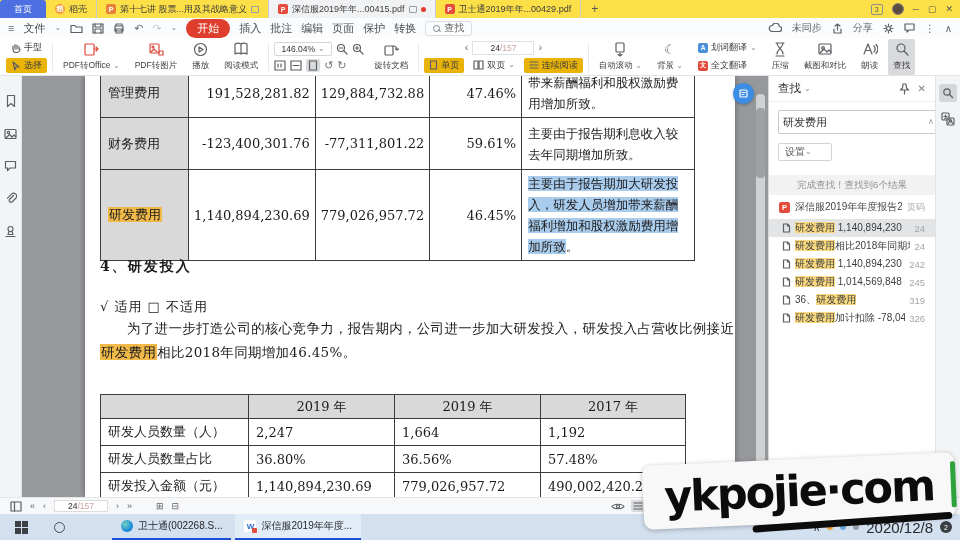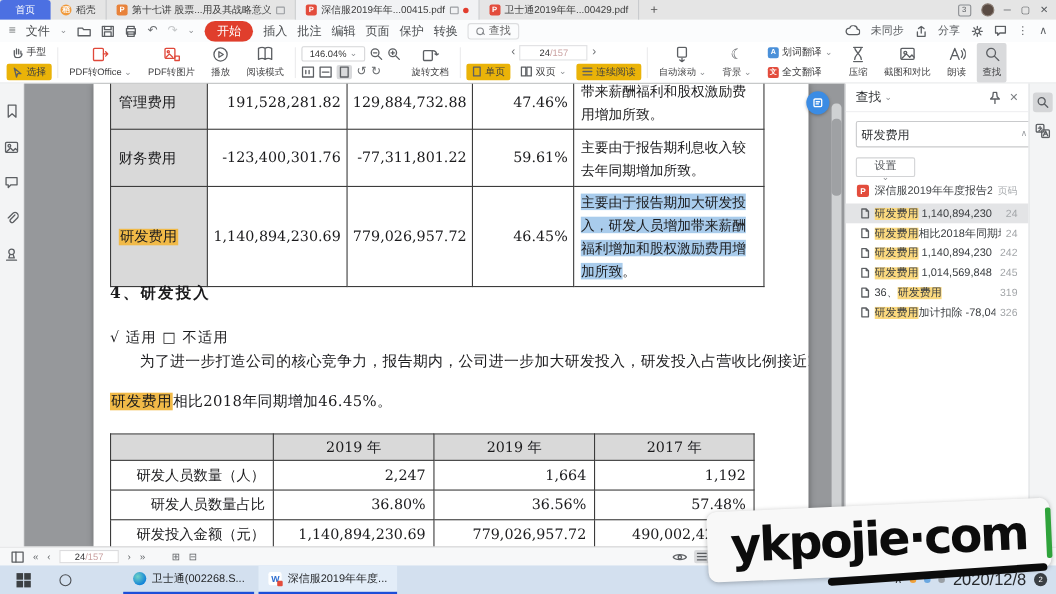--- a/index.html
+++ b/index.html
@@ -3,21 +3,21 @@
 <meta charset="utf-8">
 <style>
   * { margin:0; padding:0; box-sizing:border-box; }
   html,body { width:960px; height:540px; overflow:hidden; }
   body { font-family:"Liberation Sans",sans-serif; }
   .app { position:relative; width:960px; height:540px; background:#fff; overflow:hidden; }
   svg.ic { fill:none; stroke:#5c5f63; stroke-width:1.2; stroke-linecap:round; stroke-linejoin:round; display:block; }
   svg.ic.red { stroke:#e0483a; }
 
   
-  .tabbar { position:absolute; left:0; top:0; width:960px; height:18px; background:#e5e5e5; display:flex; align-items:stretch; font-size:9px; color:#3c3c3c; }
+  .tabbar { position:absolute; left:0; top:0; width:960px; height:18px; background:#fde047; display:flex; align-items:stretch; font-size:9px; color:#3c3c3c; }
   .tab { display:flex; align-items:center; gap:4px; padding:0 9px; border-right:1px solid #c9cbce; white-space:nowrap; }
   .tab-home { background:#4c70e2; color:#fff; border:none; padding:0 14px; border-radius:3px 3px 0 0; }
   .tab.active { background:#f1f2f4; }
   .tbadge { width:10px; height:10px; border-radius:2px; color:#fff; font-size:7px; font-weight:bold; display:flex; align-items:center; justify-content:center; flex:none; }
   .b-ppt { background:#e8823a; } .b-pdf { background:#e34c3c; } .b-docer { background:#f09a3c; border-radius:50%; }
   .mini-cmt { width:8px; height:7px; border:1px solid #9a9da1; border-radius:1px; flex:none; }
   .red-dot { width:5px; height:5px; border-radius:50%; background:#e23d2e; flex:none; }
   .tab-plus { display:flex; align-items:center; padding:0 10px; font-size:12px; color:#555; border:none; }
   .tb-right { margin-left:auto; display:flex; align-items:center; gap:9px; padding-right:7px; color:#55585c; }
   .win-badge { border:1px solid #8a8d91; border-radius:2px; font-size:7px; padding:0 3px; line-height:9px; }
@@ -66,39 +66,39 @@
   .t1 .lbl { background:#d9d9d9; padding-left:7px; }
   .t1 .num { text-align:right; }
   .t1 .pct { text-align:right; }
   .t1 .note { font-size:12.5px; line-height:21px; padding:3px 6px; }
   .hl-y { background:#f1ba48; padding:0 1px; }
   .sel-blue { background:#a9ccec; }
 
   .doc-h4 { position:absolute; left:15px; top:182px; font-size:14px; font-weight:bold; letter-spacing:2px; }
   .doc-appl { position:absolute; left:15px; top:222px; font-size:13px; letter-spacing:1px; }
   .doc-para1 { position:absolute; left:15px; top:244px; width:625px; font-size:13.5px; text-indent:2em; letter-spacing:0.3px; white-space:nowrap; }
-  .doc-para2 { position:absolute; left:15px; top:280px; font-size:13.5px; letter-spacing:0.3px; }
+  .doc-para2 { position:absolute; left:15px; top:268px; font-size:13.5px; letter-spacing:0.3px; }
   .doc-cap { position:absolute; left:15px; top:300px; font-size:13px; letter-spacing:1px; }
   table.t2 { position:absolute; left:15px; top:318px; border-collapse:collapse; font-size:13px; }
-  .t2 td { border:1px solid #3c3c3c; padding:0 7px; vertical-align:middle;text-align:right; }
+  .t2 td { border:1px solid #3c3c3c; padding:0 7px; vertical-align:middle; }
   .t2 .hd { background:#d9d9d9; text-align:center; height:24px; }
   .t2 .rl { height:27px; }
   .t2 .num { }
 
   
   .findpanel { position:absolute; left:768px; top:76px; width:167px; height:421px; background:#fff; border-left:1px solid #d8d9db; font-size:10px; color:#3a3d40; }
   .fp-head { height:26px; display:flex; align-items:center; gap:3px; padding:0 9px; border-bottom:1px solid #efeff1; }
   .fp-title { font-size:11.5px; color:#2e3033; }
   .fp-head .right { margin-left:auto; display:flex; align-items:center; gap:8px; color:#7c7f83; }
   .fp-search { display:flex; align-items:center; gap:5px; padding:8px 9px 0 9px; }
   .finput { flex:1; display:flex; align-items:center; border:1px solid #c9cacc; border-radius:2px; height:24px; padding:0 4px; gap:2px; }
   .finput input { flex:1; min-width:0; border:none; outline:none; font-size:11px; color:#2e3033; font-family:inherit; background:transparent; }
   .updn { color:#9a9da1; font-size:8px; line-height:1; padding:0 1px; }
   .fbtn { width:42px; height:24px; background:#e25043; color:#fff; border-radius:3px; display:flex; align-items:center; justify-content:center; font-size:11px; flex:none; }
-  .fset { margin:9px 9px 0 9px; width:54px; height:18px; border:1px solid #d2d3d5; border-radius:2px; display:flex; align-items:center; justify-content:flex-start; padding:0 6px; color:#55585c;flex-direction:column; }
+  .fset { margin:9px 9px 0 9px; width:54px; height:18px; border:1px solid #d2d3d5; border-radius:2px; display:flex; align-items:center; justify-content:flex-start; padding:0 6px; color:#55585c; }
   .fsummary { margin-top:14px; height:20px; background:#f2f2f3; display:flex; align-items:center; justify-content:center; color:#8d9093; font-size:9.5px; }
   .ffile { height:24px; display:flex; align-items:center; gap:5px; padding:0 10px; }
   .pbadge { width:11px; height:11px; background:#e34c3c; color:#fff; border-radius:2px; font-size:7.5px; font-weight:bold; display:flex; align-items:center; justify-content:center; flex:none; }
   .fname { flex:1; font-size:10px; color:#44474a; white-space:nowrap; overflow:hidden; }
   .fpagecol { color:#aaadb0; font-size:9px; flex:none; }
   .res { height:18px; display:flex; align-items:center; gap:4px; padding:0 10px 0 13px; }
   .res.selected { background:#e3e4e6; }
   .res .txt { flex:1; white-space:nowrap; overflow:hidden; font-size:10px; color:#3a3d40; }
   .res .hl { background:#fbd97e; }
   .res .pg { color:#a3a6a9; font-size:9.5px; flex:none; }
@@ -543,20 +543,21 @@
         <input readonly="" value="研发费用" style="">
         <span class="updn">∧</span>
         <span class="updn">∨</span>
       </span>
       <span class="fbtn">查找</span>
     </div>
     <div class="fset">
       <span>设置</span>
       <span class="caret">⌄</span>
     </div>
+    <div class="fsummary">完成查找！查找到6个结果</div>
     <div class="ffile">
       <span class="pbadge">P</span>
       <span class="fname">深信服2019年年度报告202...</span>
       <span class="fpagecol">页码</span>
     </div>
 
     <div class="res selected">
       <svg class="ic" width="9" height="10" viewBox="0 0 9 10">
           <path d="M1.5 1h4l2 2v6h-6zM5.5 1v2h2"></path>
         </svg>

